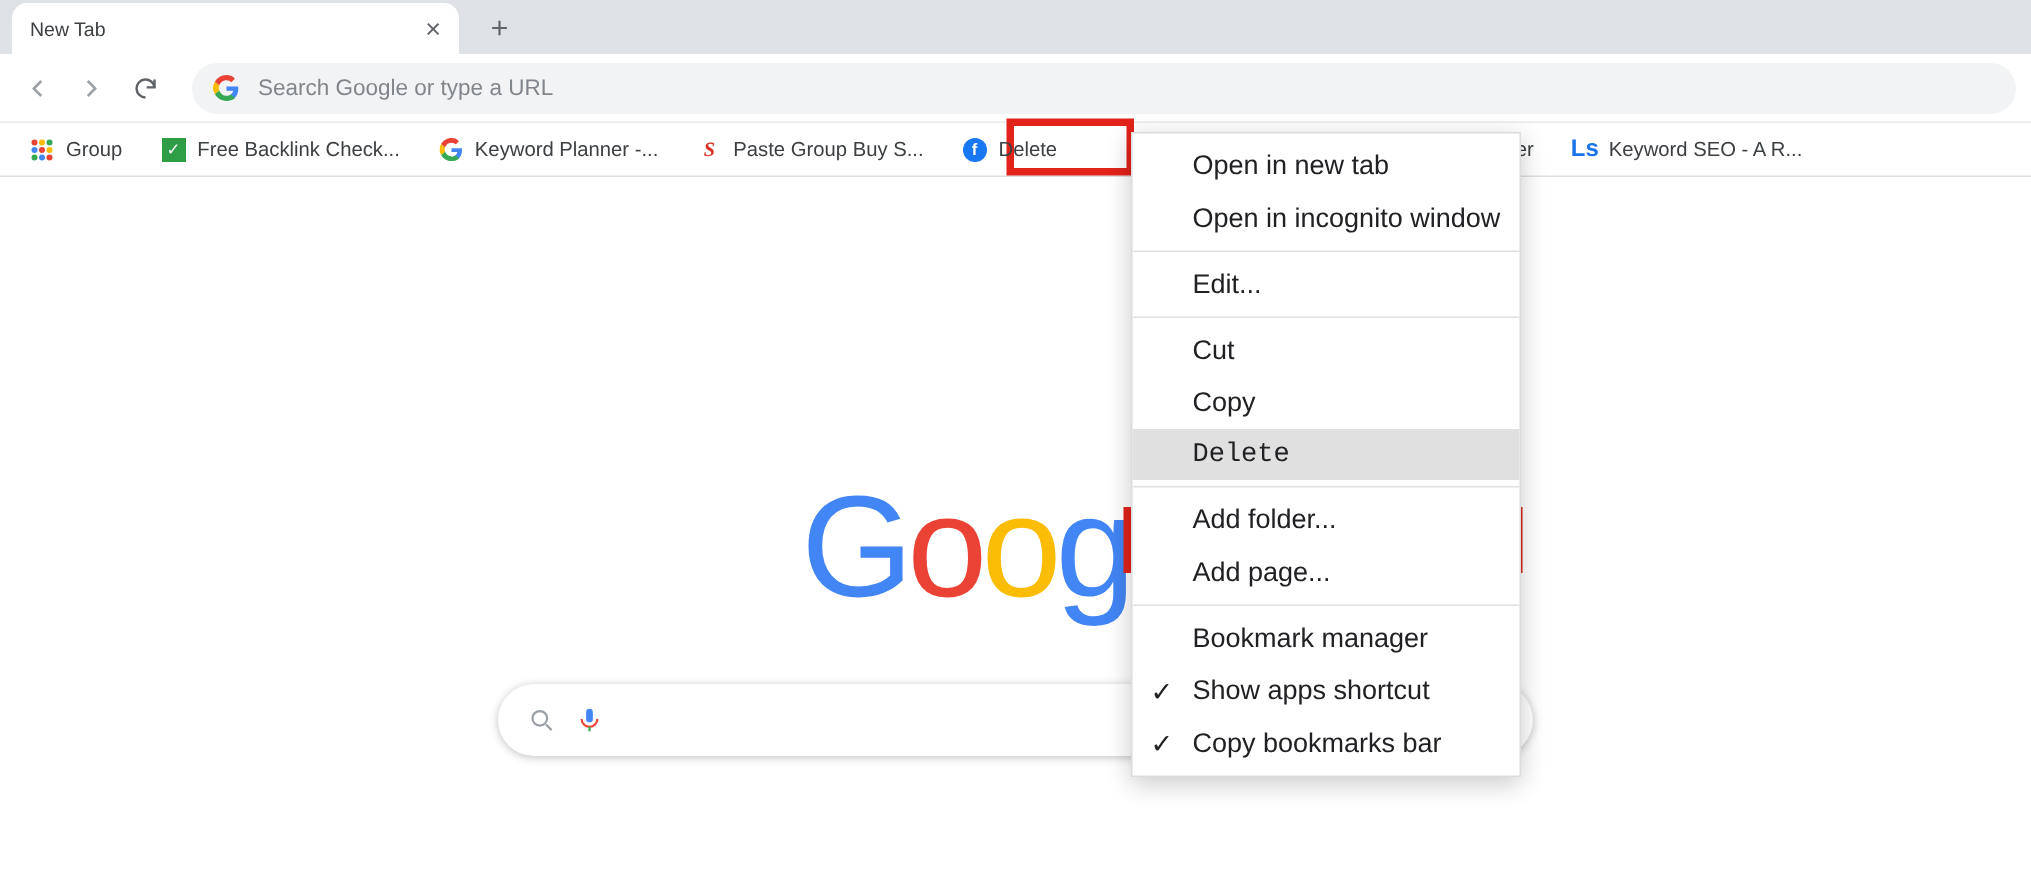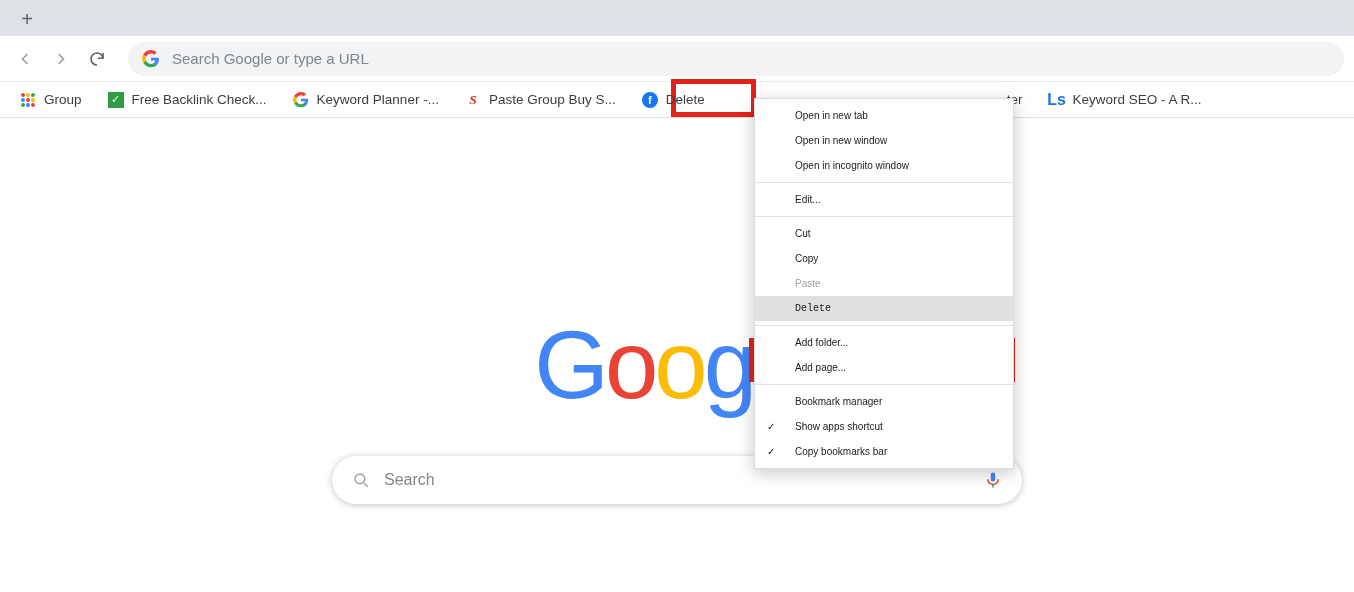--- a/index.html
+++ b/index.html
@@ -26,40 +26,44 @@
   .apps-ico { display:grid; grid-template-columns:repeat(3,4px); grid-template-rows:repeat(3,4px); gap:1px; }
   .apps-ico span { width:4px; height:4px; border-radius:50%; }
   .fb-ico { width:16px; height:16px; border-radius:50%; background:#1877f2; display:flex; align-items:center; justify-content:center; color:#fff; font-weight:bold; font-size:11px; font-family:Arial; }
 
   
   .redbox { position:absolute; border:5px solid #e2231a; pointer-events:none; }
   .redbox.bookmark { left:671px; top:79px; width:85px; height:38px; }
   .redbox.delete { left:749px; top:338px; width:266px; height:44px; }
 
   
-  .ctxmenu { position:absolute; left:754px; top:98px; width:260px; background:#fff; box-shadow:0 4px 16px rgba(0,0,0,.22); border:1px solid #dadce0; font-size:10px; color:#202124; padding:4px 0; z-index:10; }
+  .ctxmenu { position:absolute; left:754px; top:88px; width:260px; background:#fff; box-shadow:0 4px 16px rgba(0,0,0,.22); border:1px solid #dadce0; font-size:18px; color:#202124; padding:4px 0; z-index:10; }
   .ctxitem { padding:7px 0 7px 40px; cursor:pointer; position:relative; }
   .ctxitem.disabled { color:#a0a4a8; }
   .ctxitem.highlight { background:#e0e0e0;font-family:Liberation Mono, monospace; }
   .ctxitem .check { position:absolute; left:12px; top:7px; }
   .ctxsep { height:1px; background:#e0e0e0; margin:4px 0; }
 
   
   .ntp { position:absolute; top:120px; left:0; right:0; bottom:0; display:flex; flex-direction:column; align-items:center; }
   .glogo { margin-top:190px; font-family: "Product Sans", Arial, sans-serif; font-size:96px; font-weight:500; letter-spacing:-4px; }
   .glogo .b{color:#4285f4}.glogo .r{color:#ea4335}.glogo .y{color:#fbbc05}.glogo .g{color:#34a853}
   .ntpsearch { margin-top:36px; width:690px; height:48px; border-radius:24px; background:#fff; box-shadow:0 1px 6px rgba(32,33,36,.28); display:flex; align-items:center; padding:0 20px; gap:14px; }
   .ntpsearch .si { color:#9aa0a6; }
   .ntpsearch .txt { flex:1; font-size:16px; color:#80868b; }
   .mic { width:18px; }
 </style>
 </head>
 <body>
 
 <div class="tabstrip">
+  <div class="tab">
+    <span>New Tab</span>
+    <span class="close">×</span>
+  </div>
   <div class="newtab">+</div>
 </div>
 
 <div class="toolbar">
   <div class="navbtn">
     <svg width="20" height="20" viewBox="0 0 24 24" fill="none" stroke="#9aa0a6" stroke-width="2">
         <path d="M15 6l-6 6 6 6"></path>
       </svg>
   </div>
   <div class="navbtn">
@@ -145,39 +149,36 @@
 
 <div class="ntp">
   <div class="glogo">
     <span class="b">G</span><span class="r">o</span><span class="y">o</span><span class="b">g</span><span class="g">l</span><span class="r">e</span>
   </div>
   <div class="ntpsearch">
     <svg class="si" width="18" height="18" viewBox="0 0 24 24" fill="none" stroke="#9aa0a6" stroke-width="2">
         <circle cx="10.5" cy="10.5" r="6.5"></circle>
         <path d="M21 21l-5-5"></path>
       </svg>
-    <span class="txt">Search </span>
     <svg class="mic" width="18" height="22" viewBox="0 0 24 24">
       <rect x="9" y="2" width="6" height="12" rx="3" fill="#4285f4"></rect>
       <path d="M5 11a7 7 0 0 0 14 0" stroke="#ea4335" stroke-width="2" fill="none"></path>
       <line x1="12" y1="18" x2="12" y2="22" stroke="#34a853" stroke-width="2"></line>
     </svg>
   </div>
 </div>
 
 <div class="ctxmenu">
   <div class="ctxitem">Open in new tab</div>
-  <div class="ctxitem">Open in new window</div>
   <div class="ctxitem">Open in incognito window</div>
   <div class="ctxsep"></div>
   <div class="ctxitem">Edit...</div>
   <div class="ctxsep"></div>
   <div class="ctxitem">Cut</div>
   <div class="ctxitem">Copy</div>
-  <div class="ctxitem disabled">Paste</div>
   <div class="ctxitem highlight">Delete</div>
   <div class="ctxsep"></div>
   <div class="ctxitem">Add folder...</div>
   <div class="ctxitem">Add page...</div>
   <div class="ctxsep"></div>
   <div class="ctxitem">Bookmark manager</div>
   <div class="ctxitem">
     <span class="check">✓</span>
     <span>Show apps shortcut</span>
   </div>

